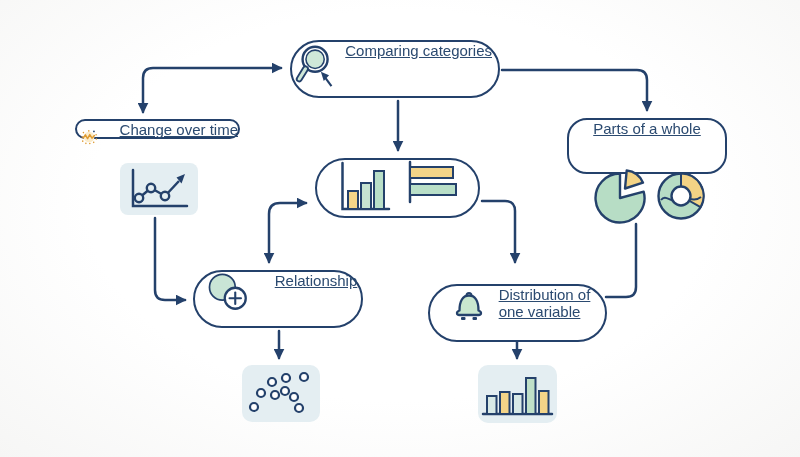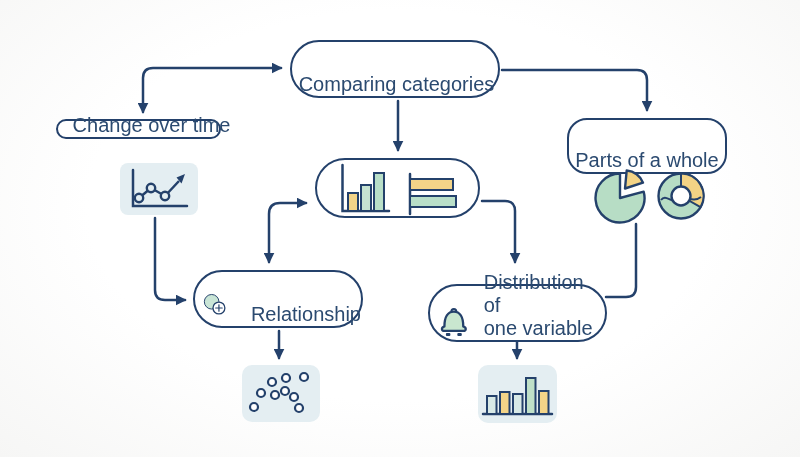--- a/index.html
+++ b/index.html
@@ -14,33 +14,33 @@
   *{margin:0;padding:0;box-sizing:border-box;}
   html,body{width:800px;height:457px;overflow:hidden;}
   body{font-family:"Liberation Sans",sans-serif;}
   #canvas{
     position:relative;width:800px;height:457px;
     background:radial-gradient(ellipse at 50% 45%, #ffffff 55%, #f6f6f5 100%);
   }
   #connectors{position:absolute;left:0;top:0;z-index:1;}
   .node{position:absolute;z-index:2;}
   .pill{
-    display:flex;align-items:flex-end;justify-content:center;
+    display:flex;align-items:flex-start;justify-content:center;
     background:#fff;border:2.5px solid var(--navy);
-    color:var(--text);font-size:20px;line-height:1.15;
+    color:var(--text);font-size:15px;line-height:1.15;text-decoration:underline;
   }
   .pill .lbl{white-space:nowrap;}
   .two-line{display:flex;flex-direction:column;align-items:flex-start;}
   .panel-box{
     background:var(--panel);border-radius:10px;
     display:flex;align-items:center;justify-content:center;
   }
   
   #pill-comparing{left:290px;top:40px;width:210px;height:58px;border-radius:29px;gap:9px;padding-right:6px;}
-  #pill-change{left:56px;top:119px;width:165px;height:20px;border-radius:19px;gap:22px;padding-left:4px;}
+  #pill-change{left:75px;top:119px;width:165px;height:20px;border-radius:19px;gap:22px;padding-left:4px;}
   #pill-parts{left:567px;top:118px;width:160px;height:56px;border-radius:20px;}
   #pill-charttypes{left:315px;top:158px;width:165px;height:60px;border-radius:30px;gap:12px;}
   #pill-relationship{left:193px;top:270px;width:170px;height:58px;border-radius:29px;gap:22px;padding-left:8px;}
   #pill-distribution{left:428px;top:284px;width:179px;height:58px;border-radius:29px;gap:10px;padding-left:4px;}
   #box-linechart{left:120px;top:163px;width:78px;height:52px;border-radius:8px;}
   #icon-pie{left:593px;top:169px;}
   #icon-donut{left:655px;top:171px;}
   #box-scatter{left:242px;top:365px;width:78px;height:57px;}
   #box-histogram{left:478px;top:365px;width:79px;height:58px;}
 </style>

